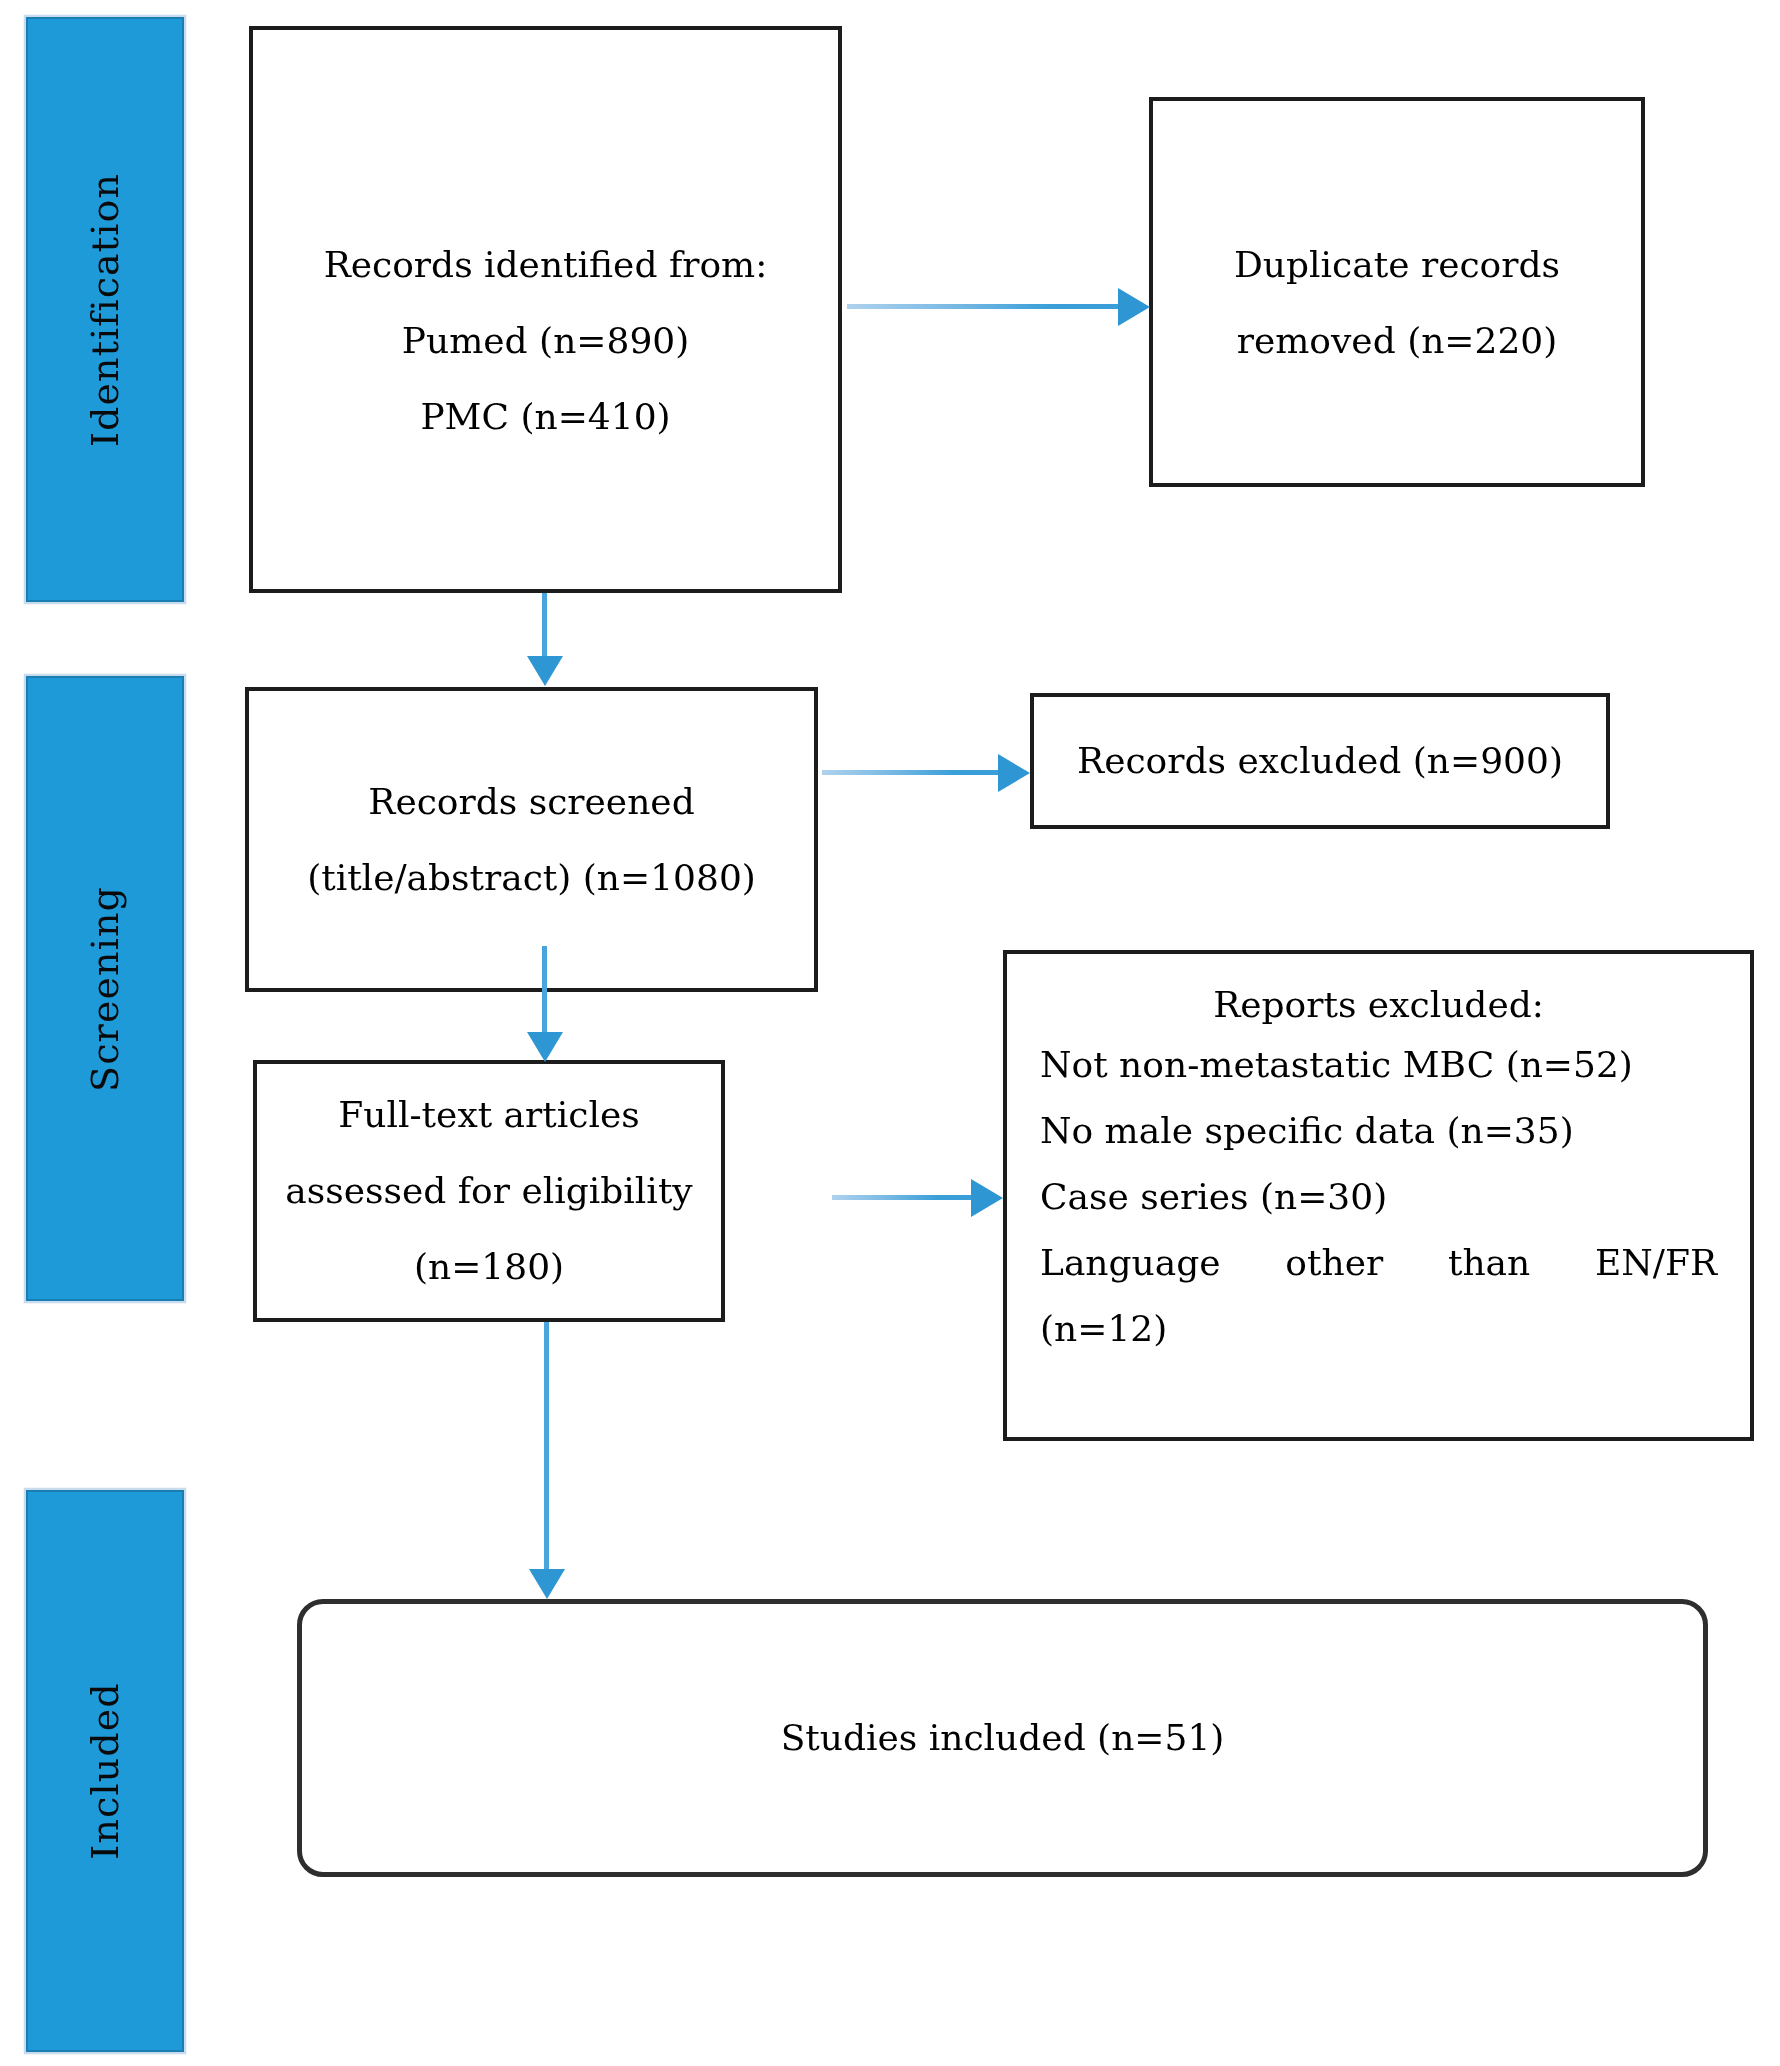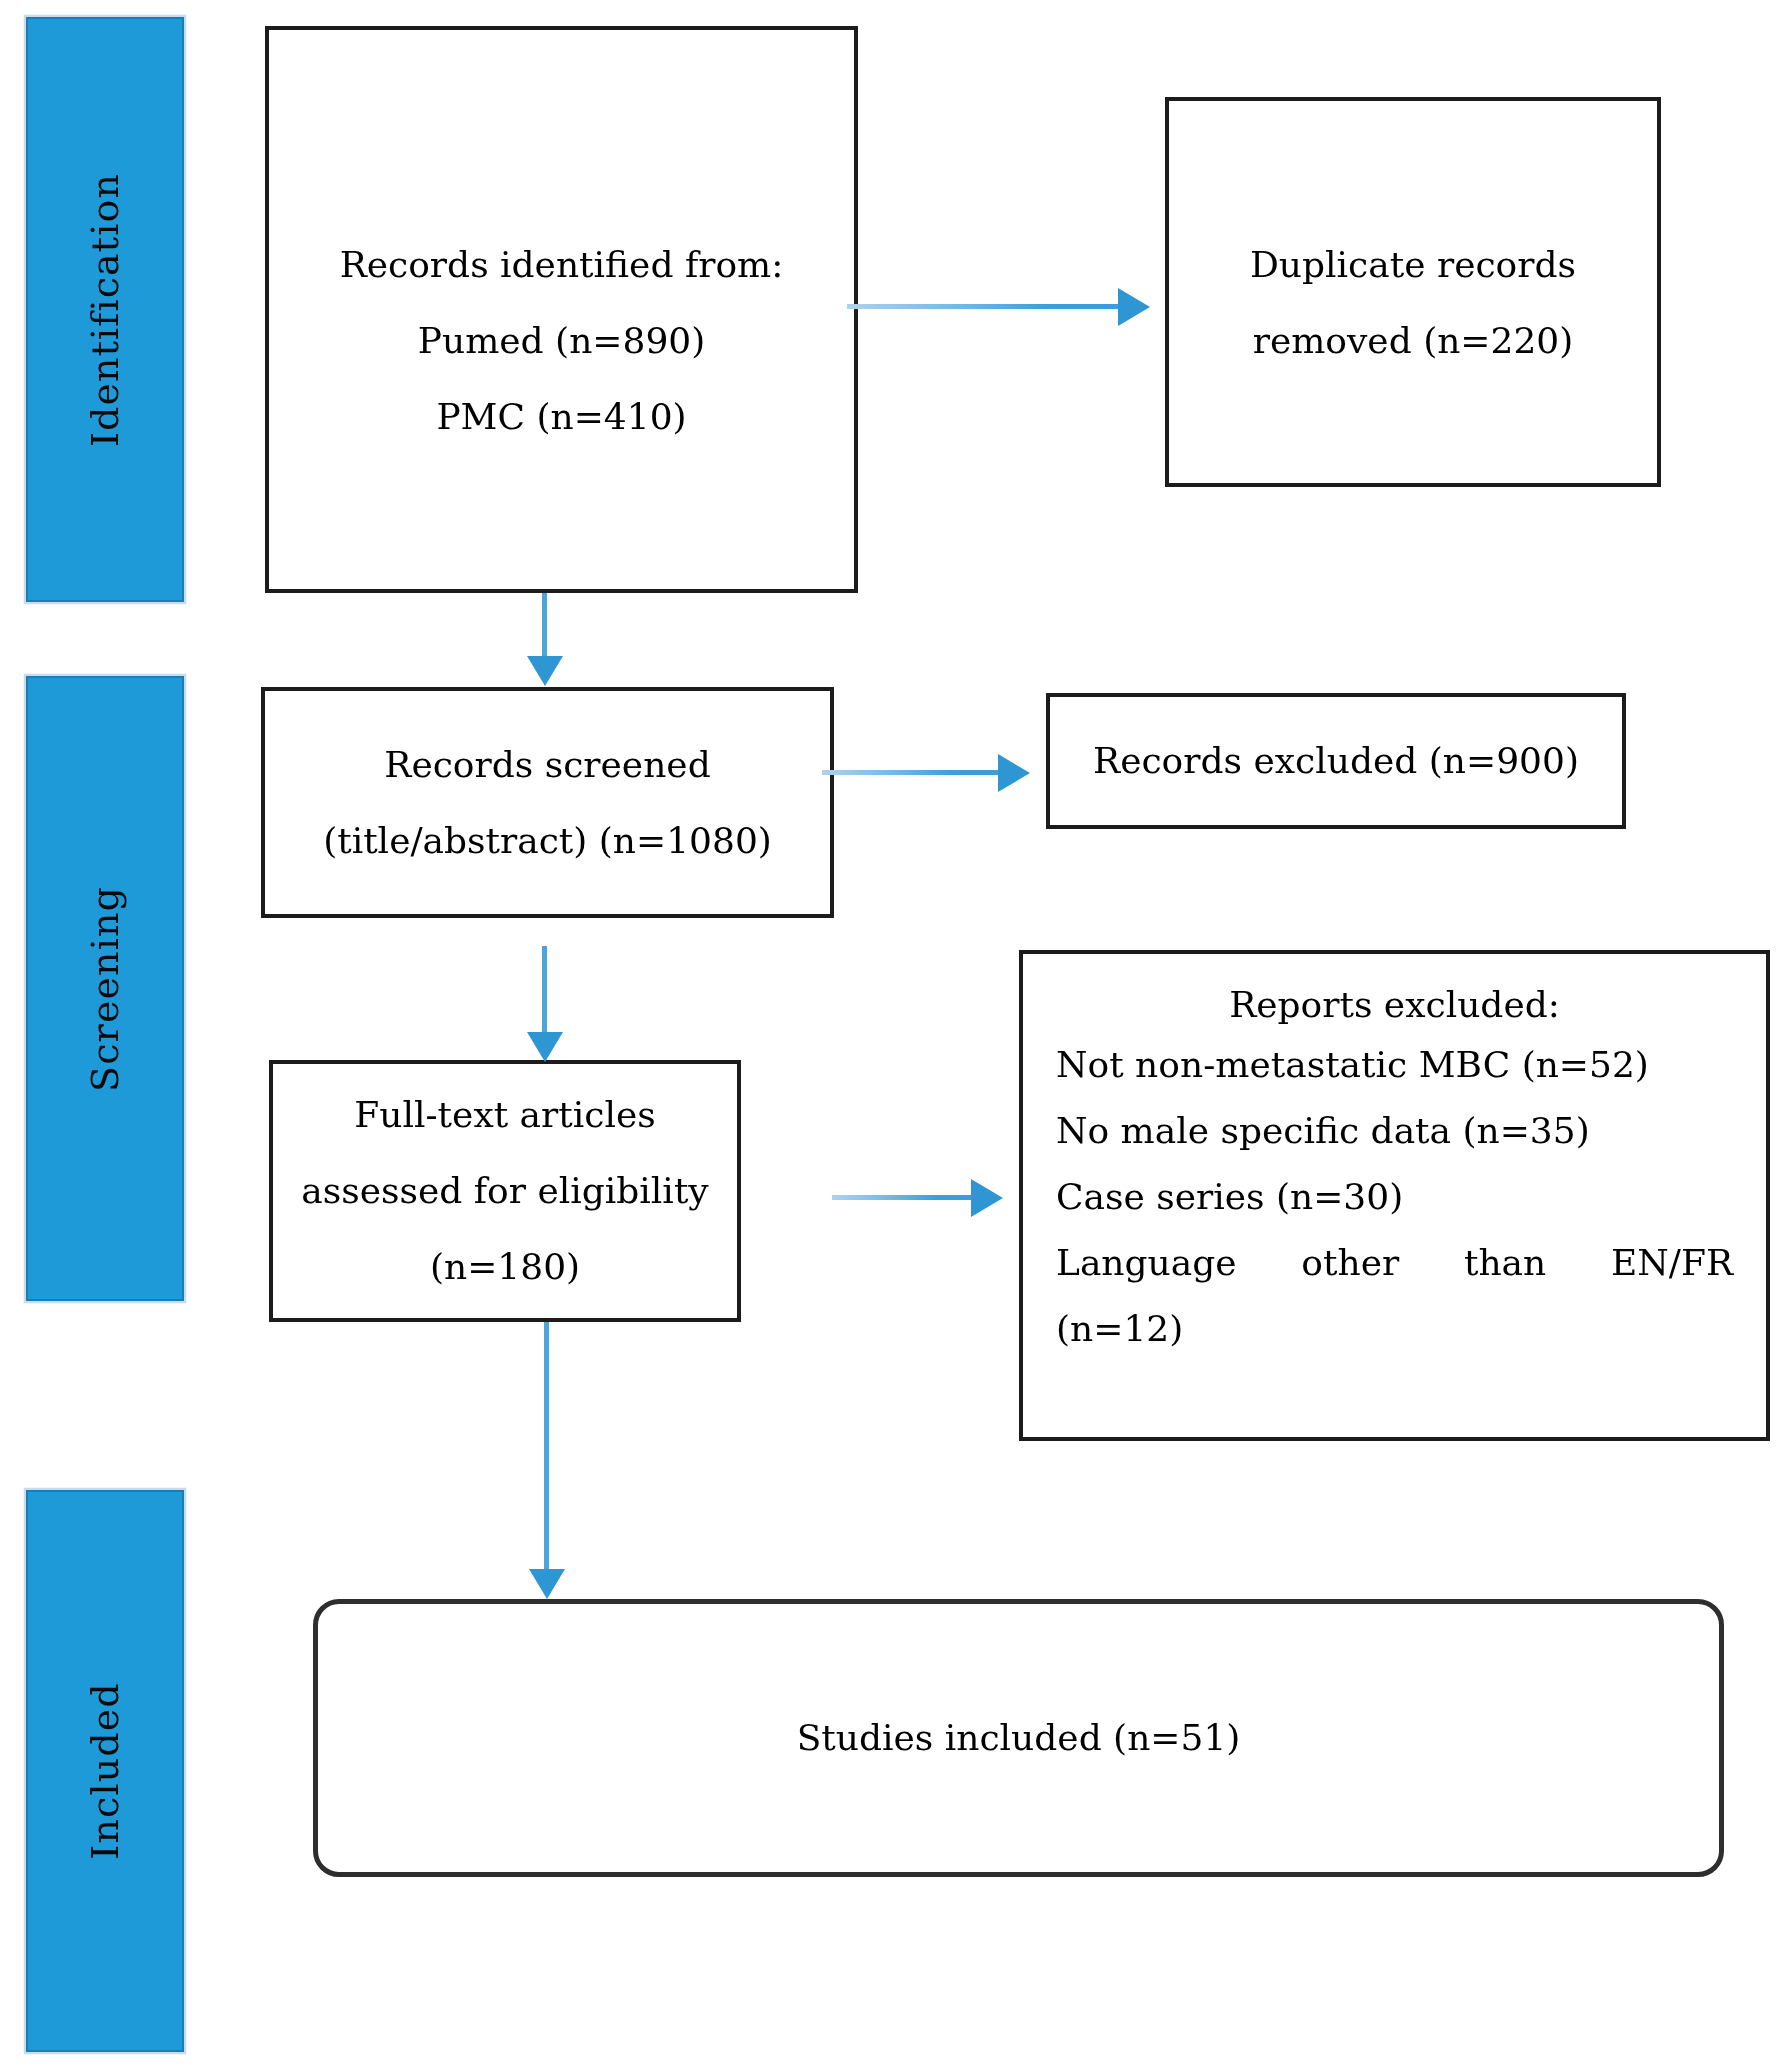--- a/index.html
+++ b/index.html
@@ -30,21 +30,20 @@
   
   .fbox{
     position:absolute;
     background:#ffffff;
     border:4px solid #1c1c1c;
     box-sizing:border-box;
     display:flex;flex-direction:column;
     align-items:center;justify-content:center;
     text-align:center;
     font-size:36px;
-    margin-left:16px;
   }
   .fbox .line{line-height:76px;width:100%;}
   .heavy{border-width:5.2px;border-color:#2e2e2e;}
   
   .reports{
     justify-content:flex-start;
     align-items:stretch;
     text-align:left;
     padding:23px 33px 0 33px;
   }
@@ -88,21 +87,21 @@
     <div class="line">Records identified from:</div>
     <div class="line">Pumed (n=890)</div>
     <div class="line">PMC (n=410)</div>
   </div>
 
   <div class="fbox" style="left:1149px;top:97px;width:496px;height:390px;padding-top:22px;">
     <div class="line">Duplicate records</div>
     <div class="line">removed (n=220)</div>
   </div>
 
-  <div class="fbox" style="left:245px;top:687px;width:573px;height:231px;">
+  <div class="fbox" style="left:245px;top:687px;width:573px;height:305px;">
     <div class="line">Records screened</div>
     <div class="line">(title/abstract) (n=1080)</div>
   </div>
 
   <div class="fbox" style="left:1030px;top:693px;width:580px;height:136px;">
     <div class="line">Records excluded (n=900)</div>
   </div>
 
   <div class="fbox" style="left:253px;top:1060px;width:472px;height:262px;">
     <div class="line">Full-text articles</div>

